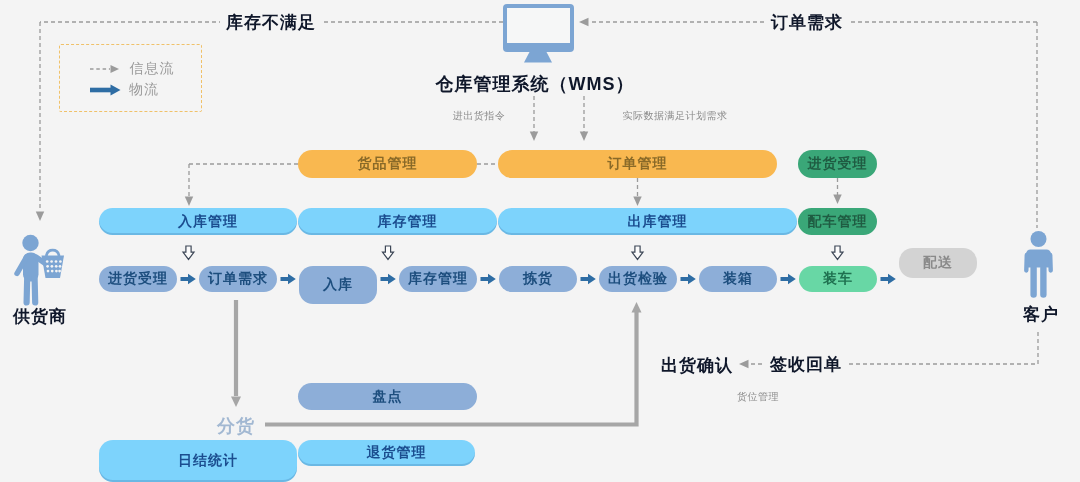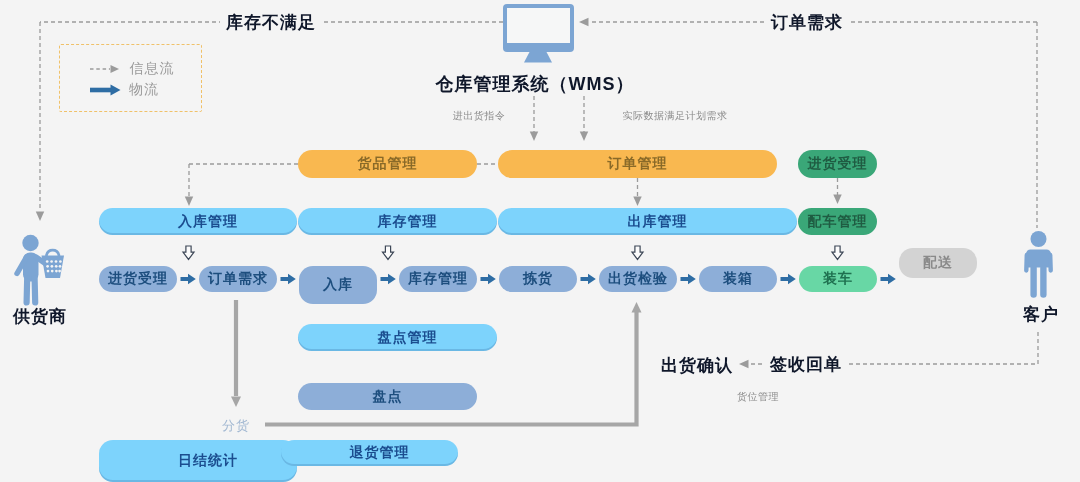--- a/index.html
+++ b/index.html
@@ -9,21 +9,21 @@
   .node{position:absolute;display:flex;align-items:center;justify-content:center;
         font-size:14px;font-weight:600;border-radius:14px;letter-spacing:1px;}
   .orange{background:#f9b850;color:#8a6a28;}
   .blue{background:#7dd3fc;color:#1b4d8f;box-shadow:inset 0 -2px 0 rgba(20,60,120,.18);padding-left:20px;}
   .lblue{background:#8daed8;color:#1d4e7e;}
   .green{background:#3aa778;color:#1f5c42;}
   .lgreen{background:#68d7a5;color:#1f7150;}
   .graybox{background:#d3d3d3;color:#8a8a8a;}
   .lbl{position:absolute;transform:translate(-50%,-50%);white-space:nowrap;}
   .blue-lbl{color:#0f172a;font-weight:bold;font-size:17px;letter-spacing:1px;}
-  .pale-lbl{color:#a2b8d2;font-weight:normal;font-size:13px;letter-spacing:1px;}
+  .pale-lbl{color:#a2b8d2;font-weight:bold;font-size:18px;letter-spacing:1px;}
   .gray-lbl{color:#8b8b8b;font-size:10px;letter-spacing:0.5px;}
   .onliner{background:#f4f4f4;padding:0 6px;}
   #legend{position:absolute;left:59px;top:44px;width:141px;height:66px;
           border:1.5px dashed #f0c169;border-radius:2px;}
   .legend-lbl{color:#9a9a9a;font-size:14px;letter-spacing:1px;}
   #title{font-size:18px;}
 </style>
 </head>
 <body>
 
@@ -163,18 +163,17 @@
   <div class="node lblue" style="left:99px;top:266px;width:78px;height:26px">进货受理</div>
   <div class="node lblue" style="left:199px;top:266px;width:78px;height:26px">订单需求</div>
   <div class="node lblue" style="left:299px;top:266px;width:78px;height:38px">入库</div>
   <div class="node lblue" style="left:399px;top:266px;width:78px;height:26px">库存管理</div>
   <div class="node lblue" style="left:499px;top:266px;width:78px;height:26px">拣货</div>
   <div class="node lblue" style="left:599px;top:266px;width:78px;height:26px">出货检验</div>
   <div class="node lblue" style="left:699px;top:266px;width:78px;height:26px">装箱</div>
   <div class="node lgreen" style="left:799px;top:266px;width:78px;height:26px">装车</div>
   <div class="node graybox" style="left:899px;top:248px;width:78px;height:30px">配送</div>
 
-  <div class="node blue" style="left:298px;top:324px;width:179px;height:27px">盘点管理</div>
   <div class="node lblue" style="left:298px;top:383px;width:179px;height:27px">盘点</div>
   <div class="node blue" style="left:99px;top:440px;width:178px;height:42px">日结统计</div>
-  <div class="node blue" style="left:281px;top:440px;width:157px;height:26px">退货管理</div>
+  <div class="node blue" style="left:298px;top:440px;width:157px;height:26px">退货管理</div>
 
 </div>
 
 </body></html>

